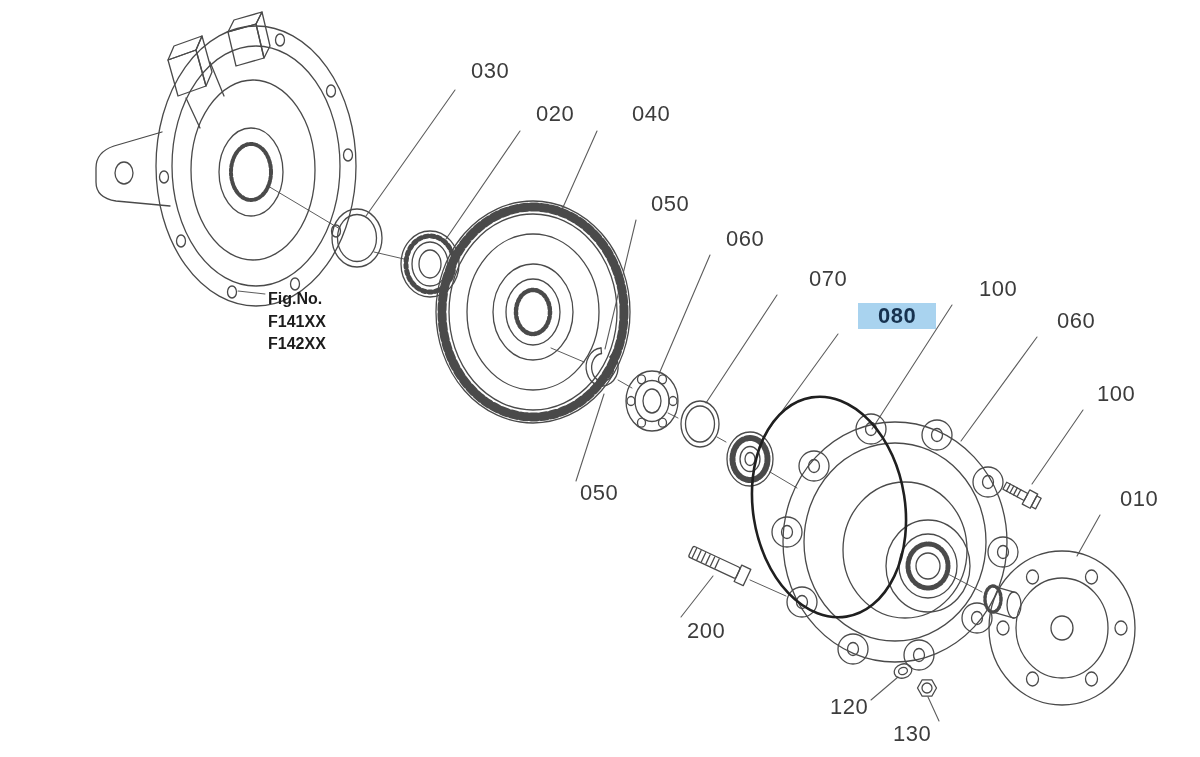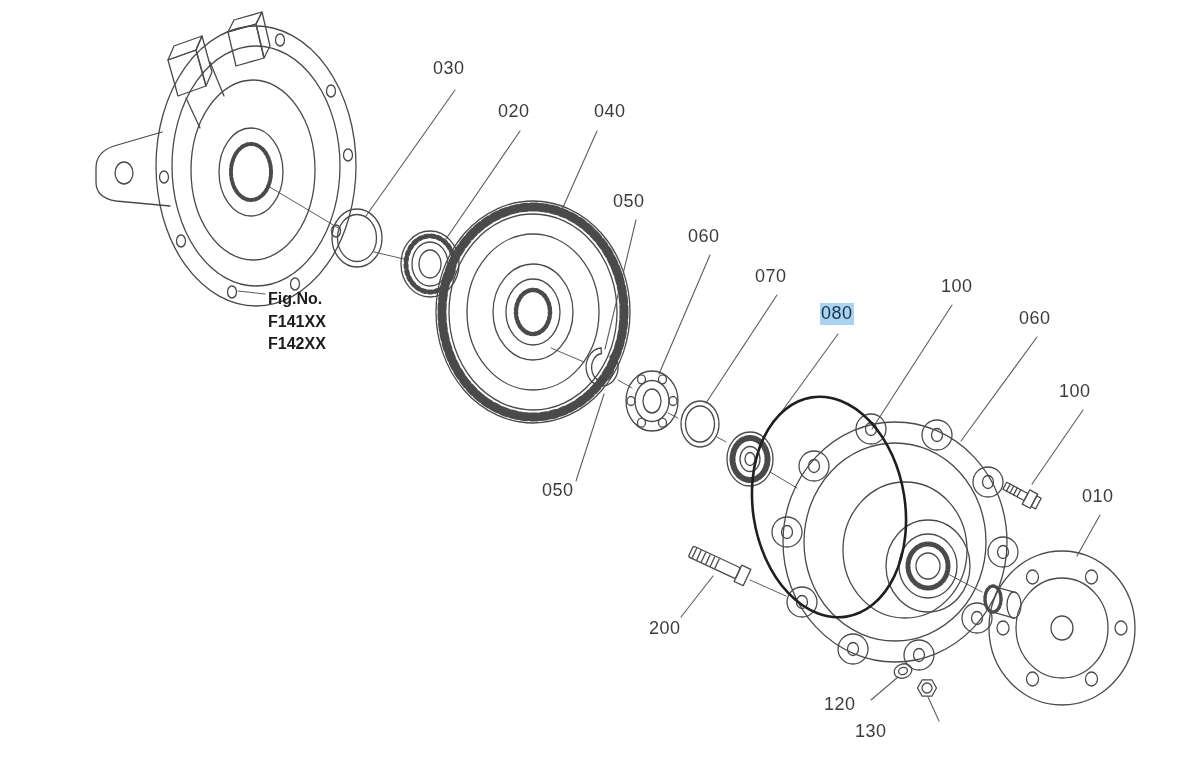--- a/index.html
+++ b/index.html
@@ -8,31 +8,33 @@
   .stage {
     position: relative;
     width: 1200px;
     height: 757px;
     background: var(--page-bg, #ffffff);
     overflow: hidden;
   }
   .stage svg { position: absolute; left: 0; top: 0; }
   .part-label {
     position: absolute;
-    font-size: 18px;
+    font-size: 22px;
     letter-spacing: 0.5px;
     color: var(--label-color, #3c3c3c);
     cursor: pointer;
     user-select: none;
     line-height: 1.1;
+    margin-left: 38px;
   }
   .part-label.highlight {
     background: var(--highlight-bg, #a9d3ef);
     color: var(--highlight-text, #16324f);
-    padding: 1px 1px;
+    padding: 1px 20px;
+    font-weight: bold;
   }
   .figno {
     position: absolute;
     left: 268px;
     top: 288px;
     font-size: 16px;
     font-weight: bold;
     color: #1c1c1c;
     line-height: 1.42;
   }
@@ -245,24 +247,24 @@
     <div>Fig.No.</div>
     <div>F141XX</div>
     <div>F142XX</div>
   </div>
 
   <div class="part-label" style="left:433px;top:59px">030</div>
   <div class="part-label" style="left:498px;top:102px">020</div>
   <div class="part-label" style="left:594px;top:102px">040</div>
   <div class="part-label" style="left:613px;top:192px">050</div>
   <div class="part-label" style="left:688px;top:227px">060</div>
-  <div class="part-label" style="left:755px;top:267px">070</div>
+  <div class="part-label" style="left:771px;top:267px">070</div>
   <div class="part-label highlight" style="left:820px;top:303px">080</div>
   <div class="part-label" style="left:941px;top:277px">100</div>
   <div class="part-label" style="left:1019px;top:309px">060</div>
   <div class="part-label" style="left:1059px;top:382px">100</div>
   <div class="part-label" style="left:1082px;top:487px">010</div>
   <div class="part-label" style="left:542px;top:481px">050</div>
   <div class="part-label" style="left:649px;top:619px">200</div>
-  <div class="part-label" style="left:824px;top:695px">120</div>
+  <div class="part-label" style="left:792px;top:695px">120</div>
   <div class="part-label" style="left:855px;top:722px">130</div>
 
 </div>
 
 </body></html>

